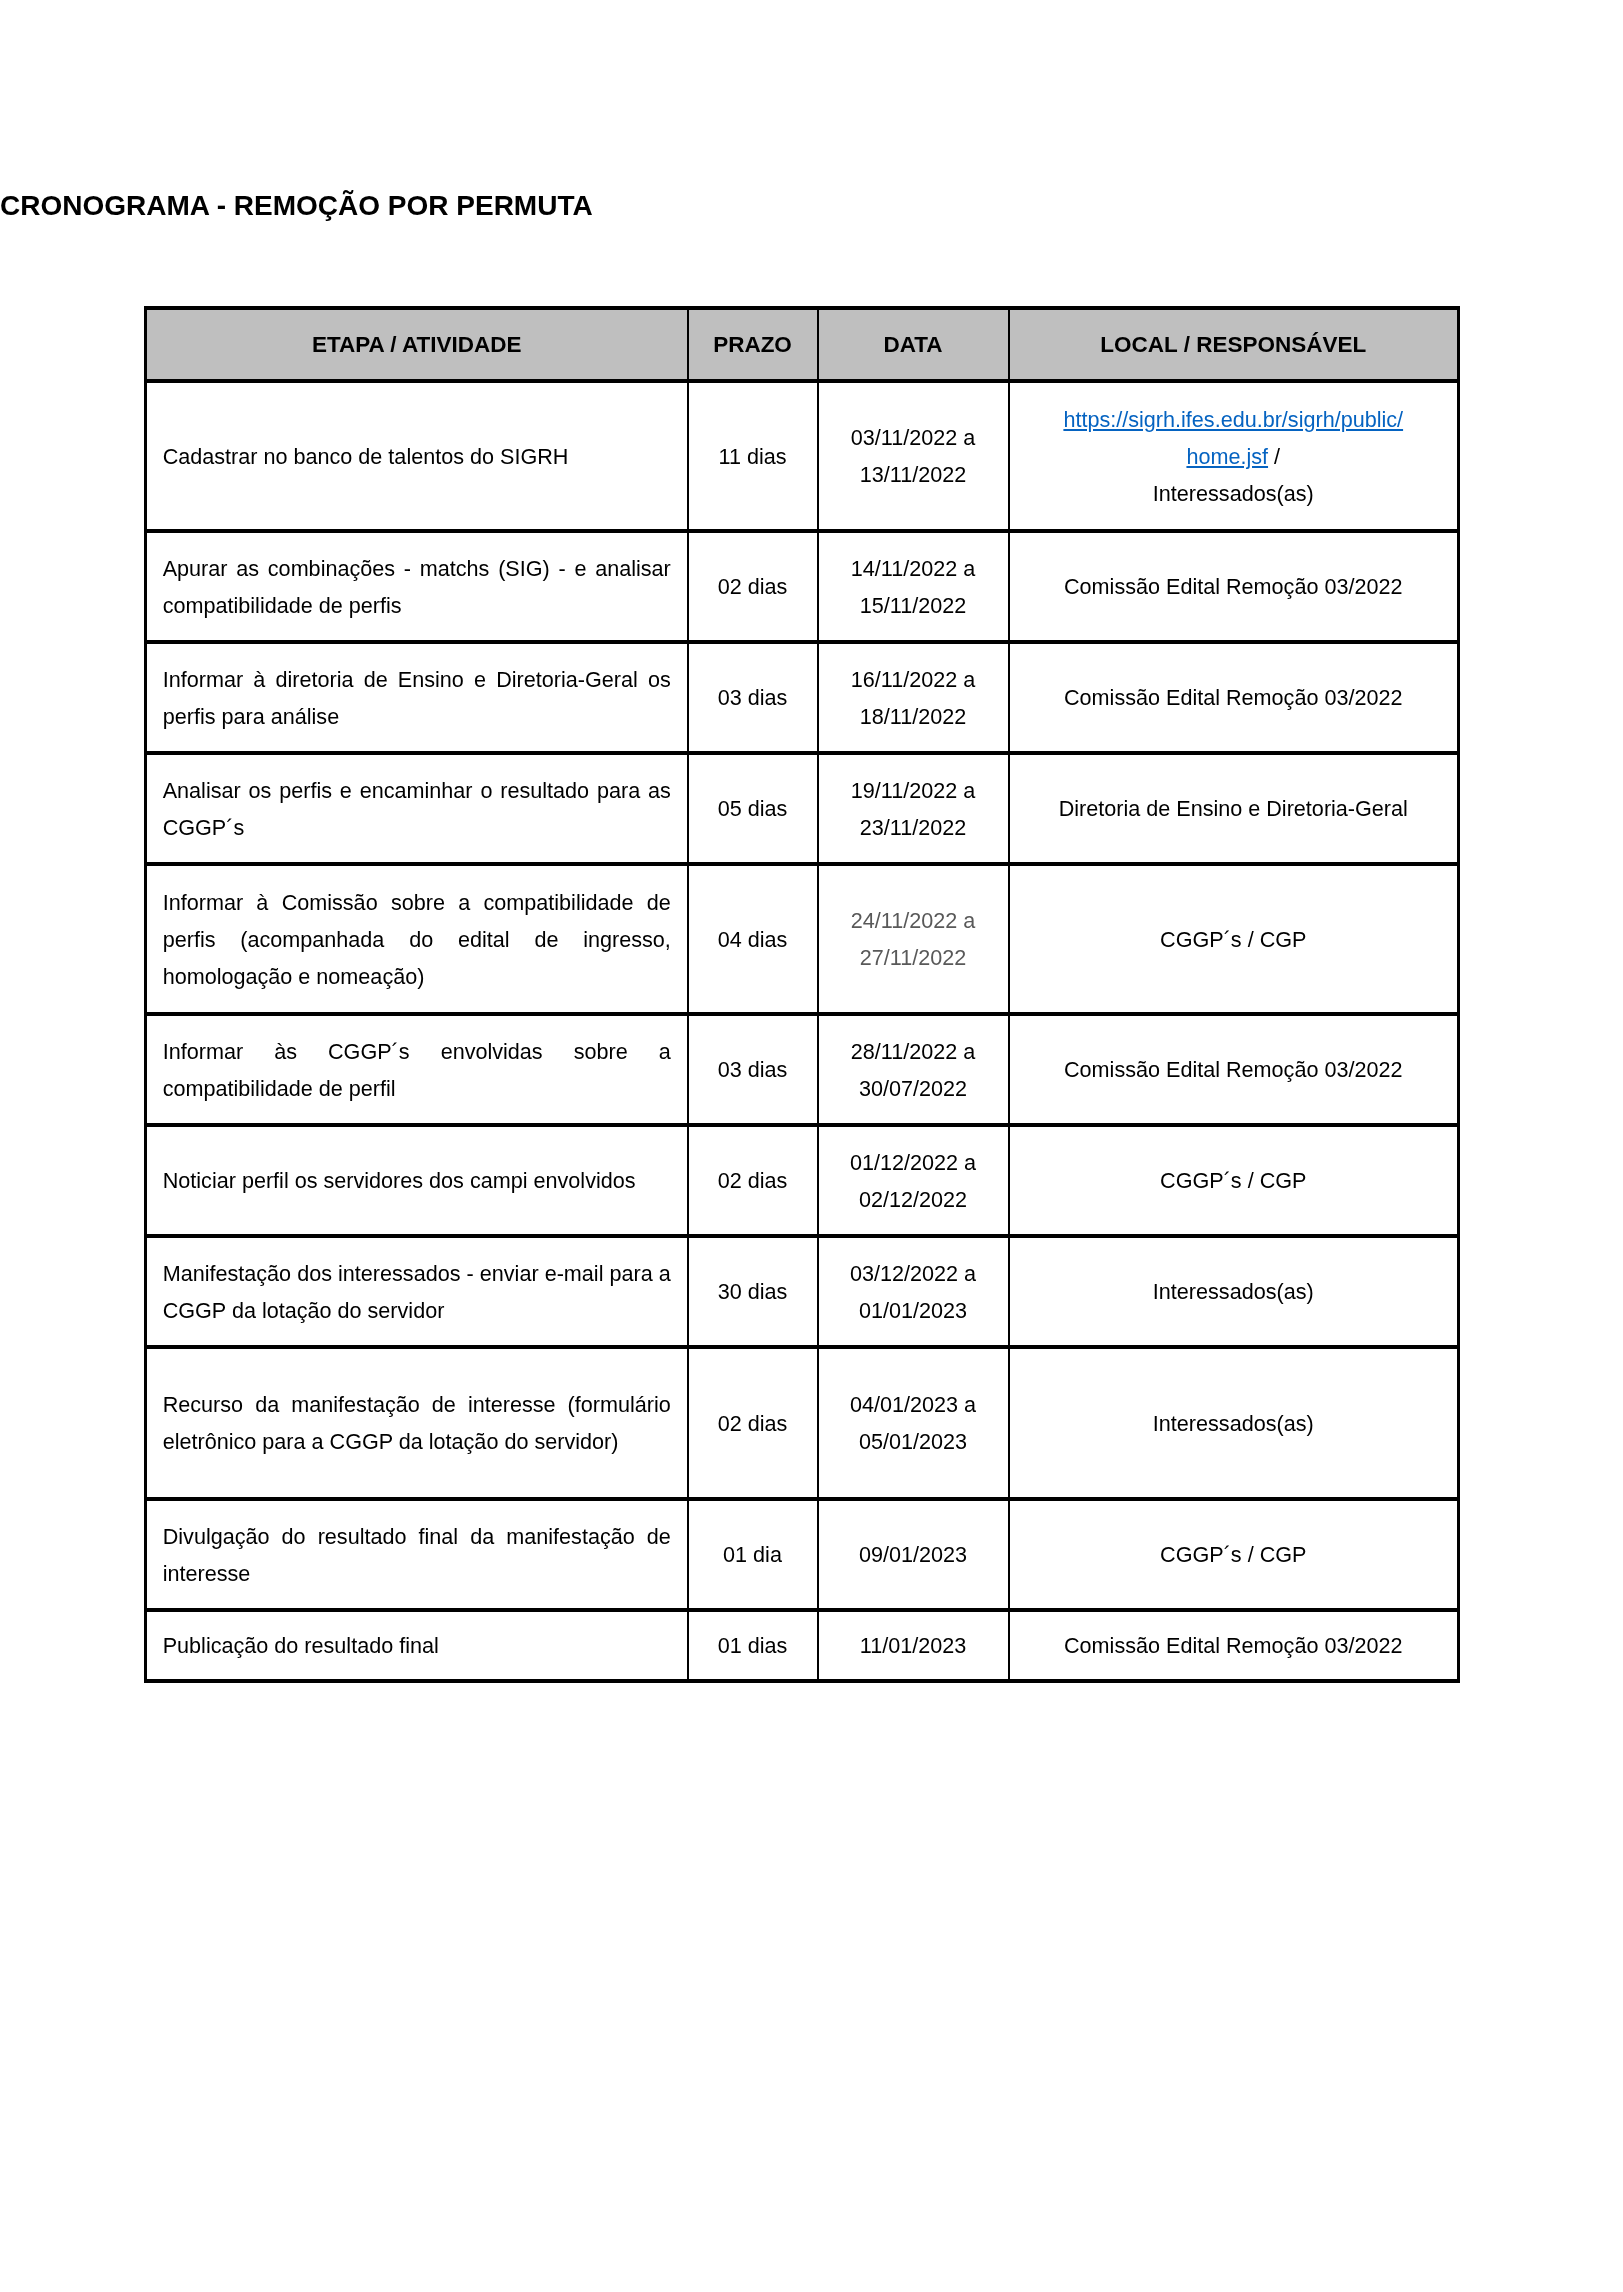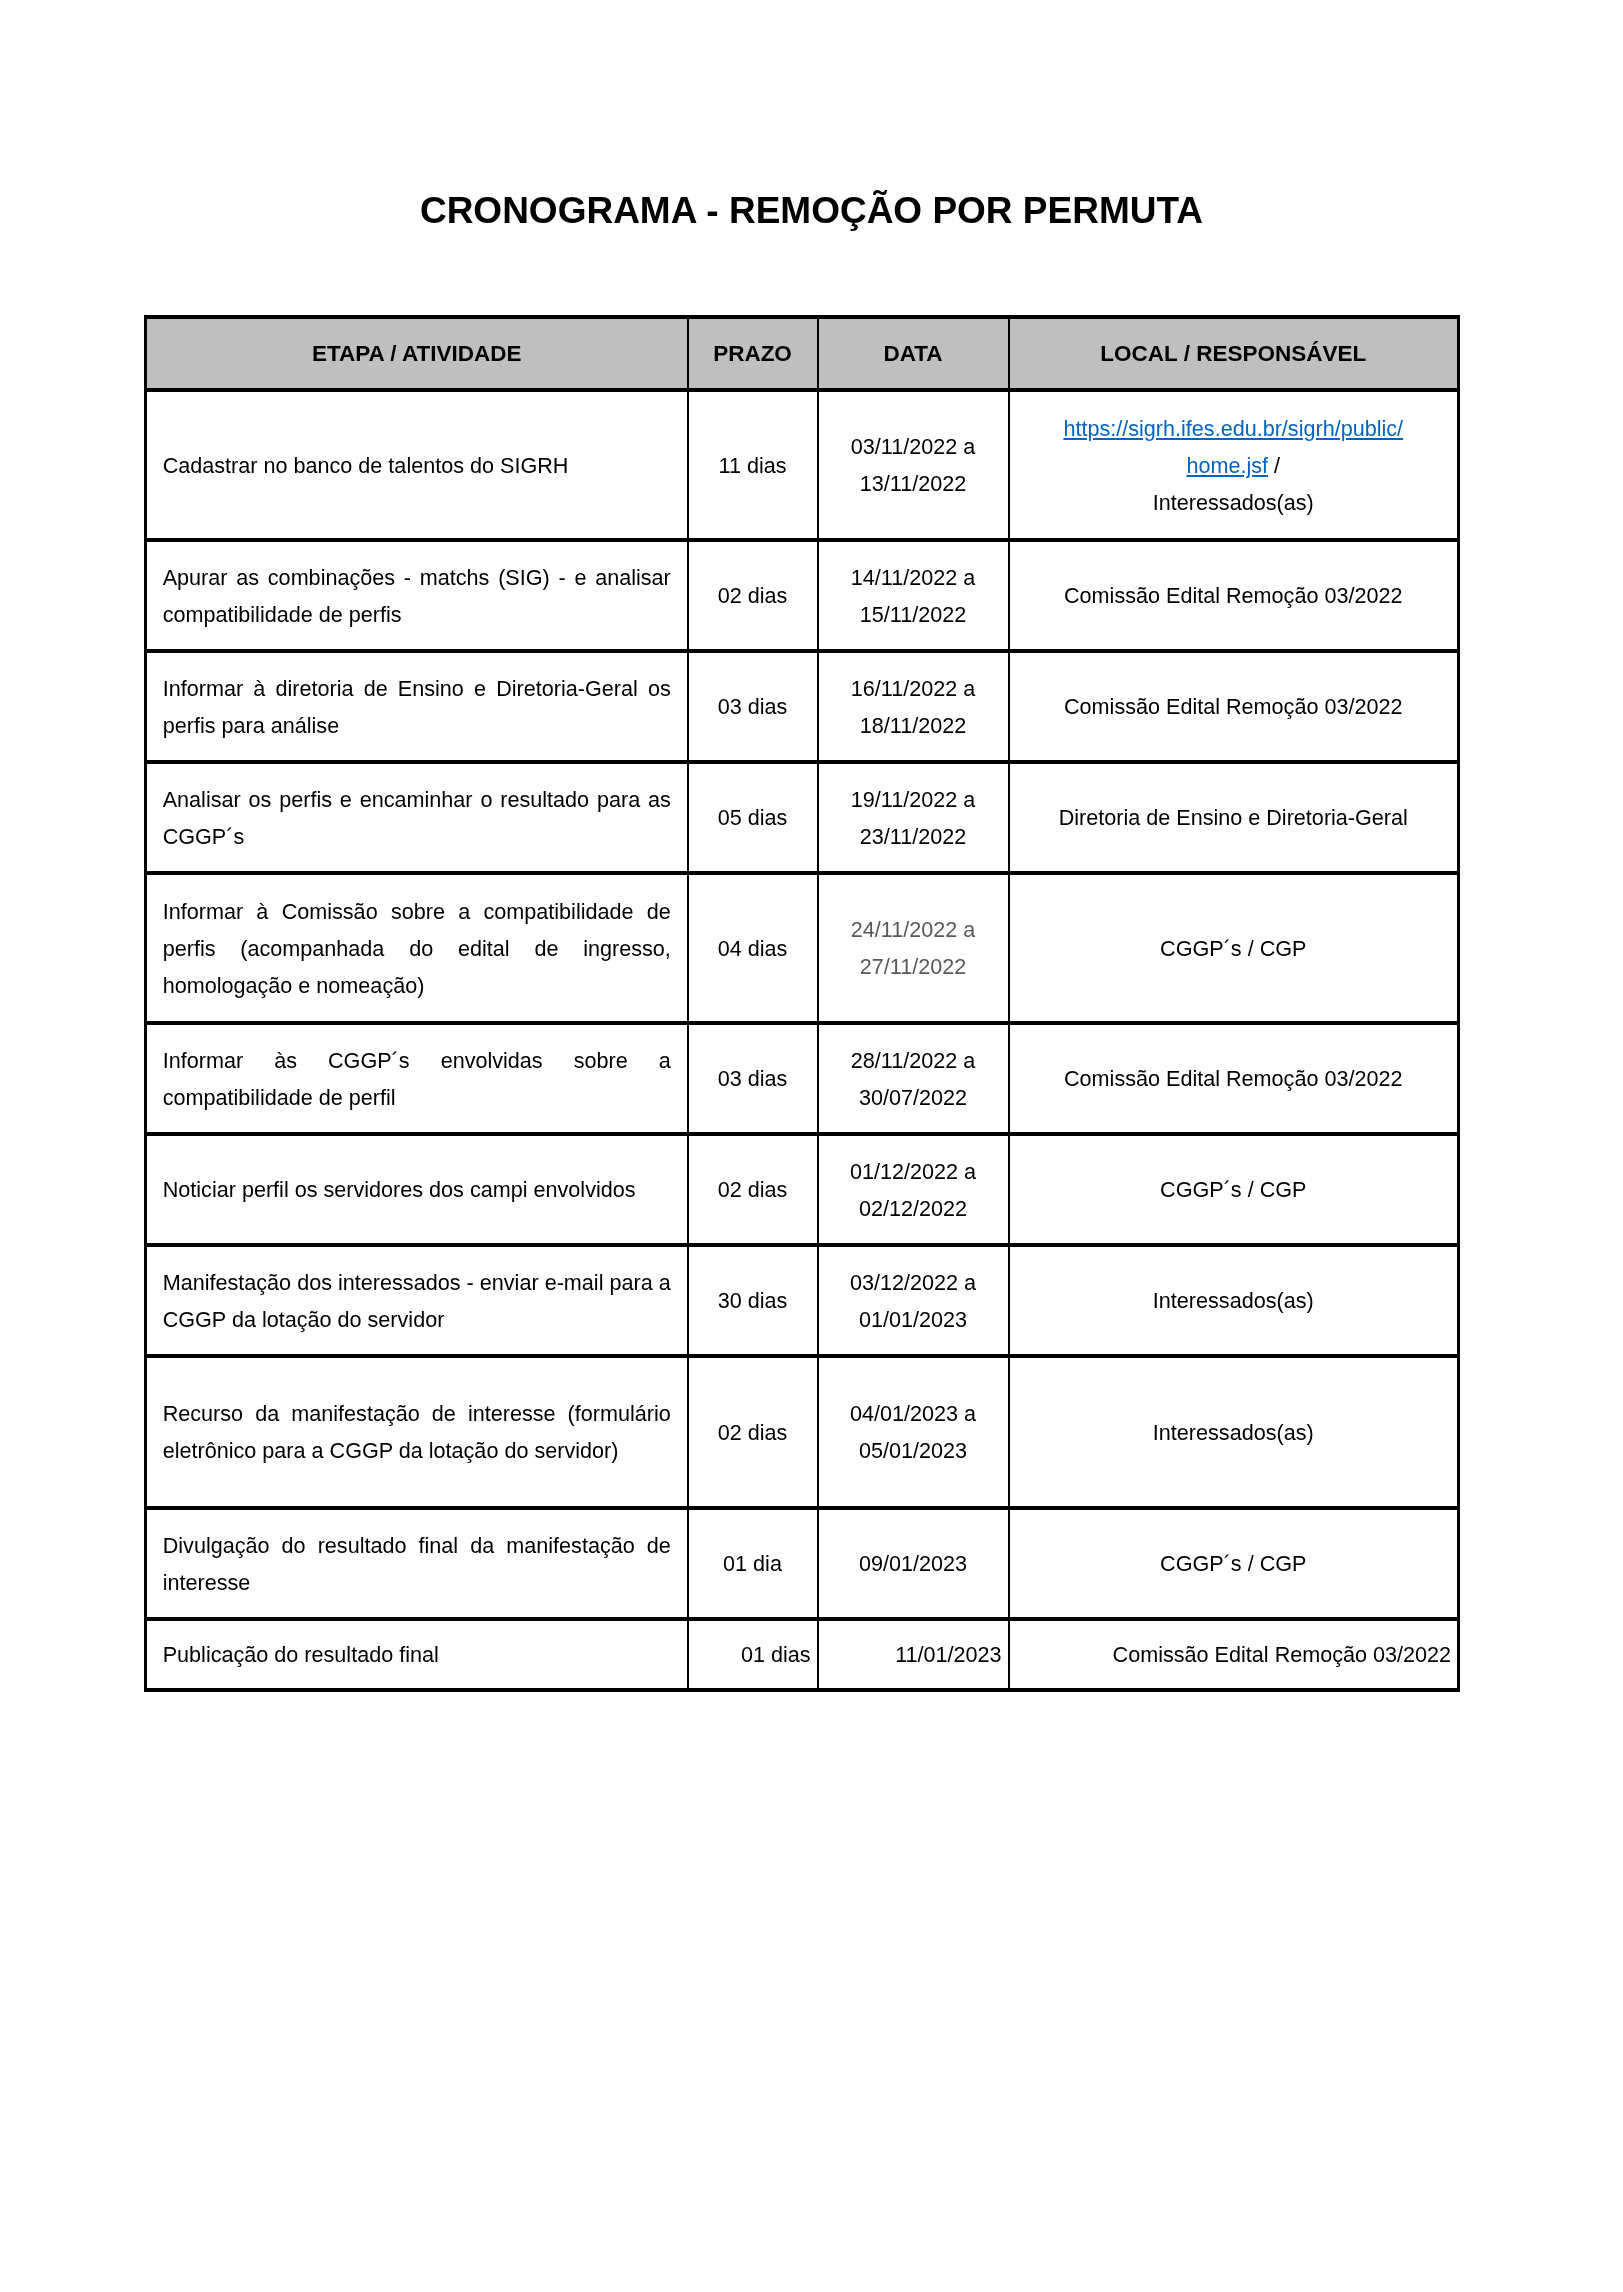--- a/index.html
+++ b/index.html
@@ -18,22 +18,21 @@
   }
   .page{
     position:relative;
     width:1623px;
     height:2293px;
     background:var(--page_bg);
     overflow:hidden;
   }
   .doc-title{
     margin-top:192px;
-    text-align:center;
-    font-size:37px;
+    font-size:28px;
     font-weight:bold;
     letter-spacing:0px;
     line-height:1;
   }
   table.cronograma{
     border-collapse:collapse;
     table-layout:fixed;
     margin-left:144px;
     margin-top:86px;
     width:1313px;
@@ -55,21 +54,21 @@
   thead th{
     background:var(--header_bg);
     font-weight:bold;
     font-size:22.5px;
     text-align:center;
     height:73px;
   }
   tr.r-std  td{height:111px;}
   tr.r-tall td{height:150px;}
   tr.r-xtall td{height:152px;}
-  tr.r-short td{height:71px;text-align:right;}
+  tr.r-short td{height:71px;}
   td.c-etapa{
     text-align:justify;
     text-align-last:left;
     padding:7.8px 15.7px;
   }
   td.c-prazo, td.c-data, td.c-local{
     text-align:center;
     padding:7.8px 5.9px;
   }
   td.c-data.muted{

